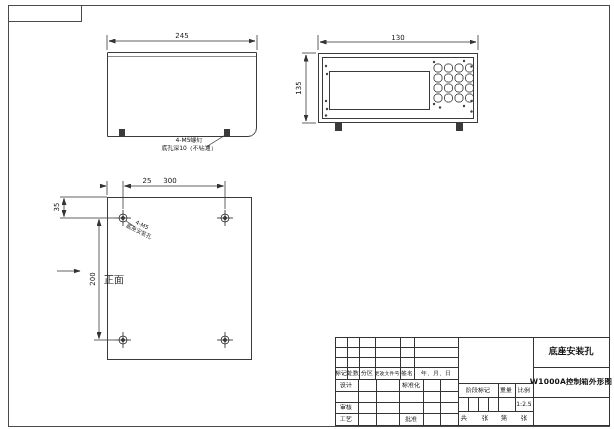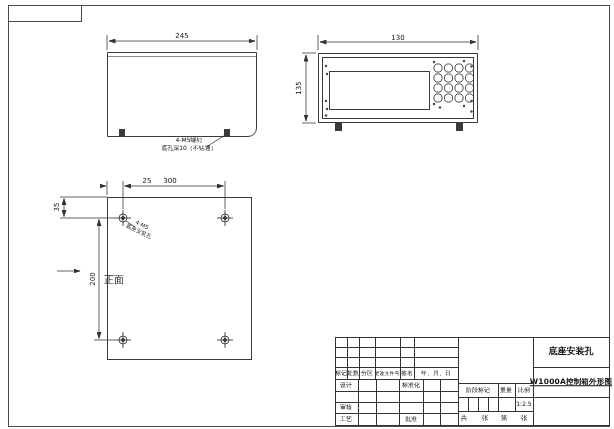--- a/index.html
+++ b/index.html
@@ -12,21 +12,21 @@
   .cornerbox{position:absolute;left:8px;top:5px;width:72px;height:15px;border:1px solid #4a4a4a;background:#fff;}
   .box{position:absolute;border:1px solid #3a3a3a;background:transparent;box-sizing:border-box;}
   .lbl{position:absolute;font-size:7px;line-height:1;color:#111;white-space:nowrap;transform:translate(-50%,-50%);}
   .vlbl{position:absolute;font-size:7px;line-height:1;color:#111;text-align:center;white-space:nowrap;transform:translate(-50%,-50%) rotate(-90deg);}
   .note{position:absolute;font-size:6px;line-height:1.3;color:#111;text-align:center;white-space:nowrap;}
   .slant{position:absolute;font-size:5.5px;line-height:1.2;color:#111;white-space:nowrap;transform:rotate(26deg);transform-origin:0 0;}
   .tb{position:absolute;font-size:6px;line-height:1;color:#111;white-space:nowrap;transform:translate(-50%,-50%);}
   .tb-sm{font-size:5px;}
   .tb-md{font-size:6.5px;}
   .tb-co{font-size:9px;font-weight:bold;}
-  .tb-title{font-size:7.5px;font-weight:bold;letter-spacing:0.2px;text-decoration:underline;}
+  .tb-title{font-size:7.5px;font-weight:bold;letter-spacing:0.2px;}
   svg{position:absolute;left:0;top:0;}
   .lip{position:absolute;background:#8a8a8a;height:1px;}
 </style>
 </head>
 <body>
 
 <div class="frame"></div>
 <div class="cornerbox"></div>
 
 <div class="box" style="left:107px;top:52px;width:150px;height:85px;border-bottom-right-radius:9px;"></div>

